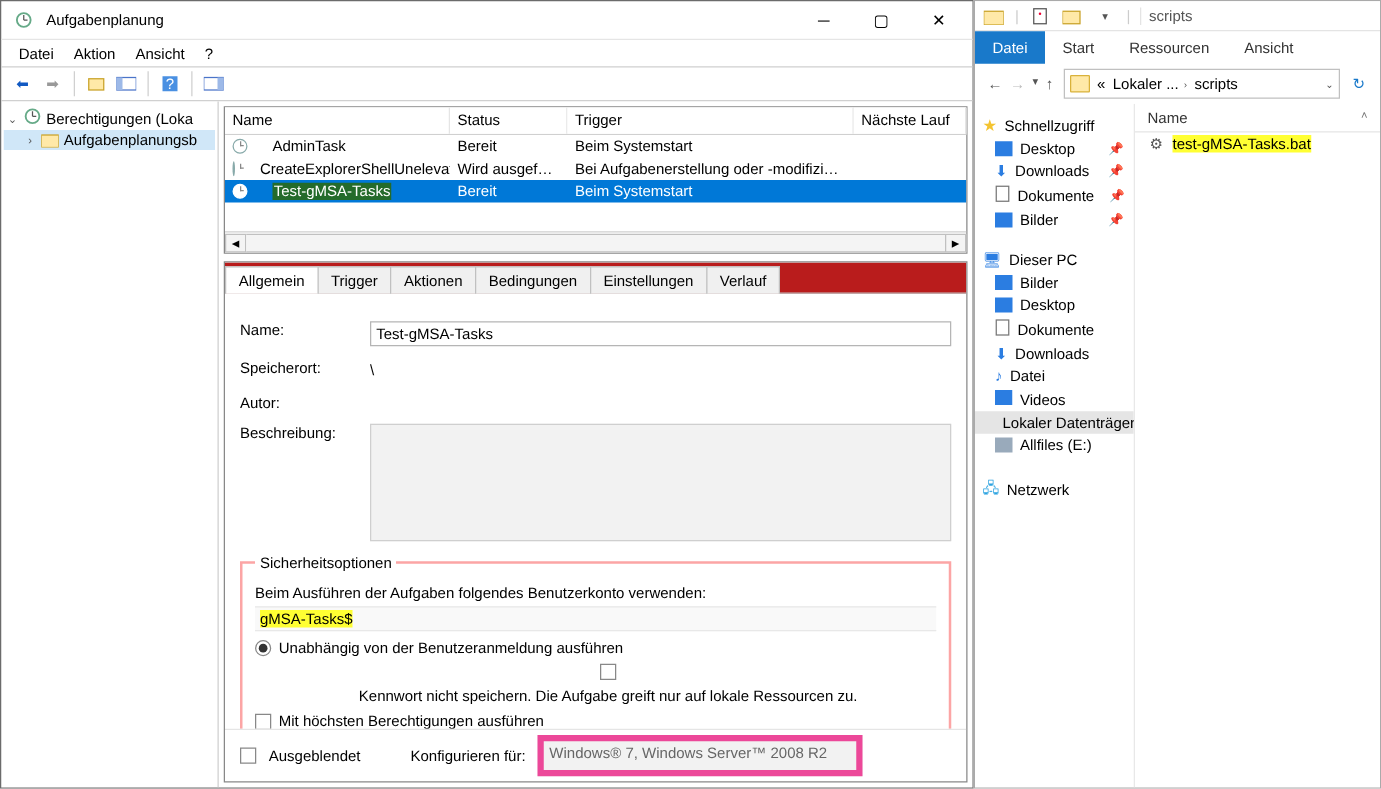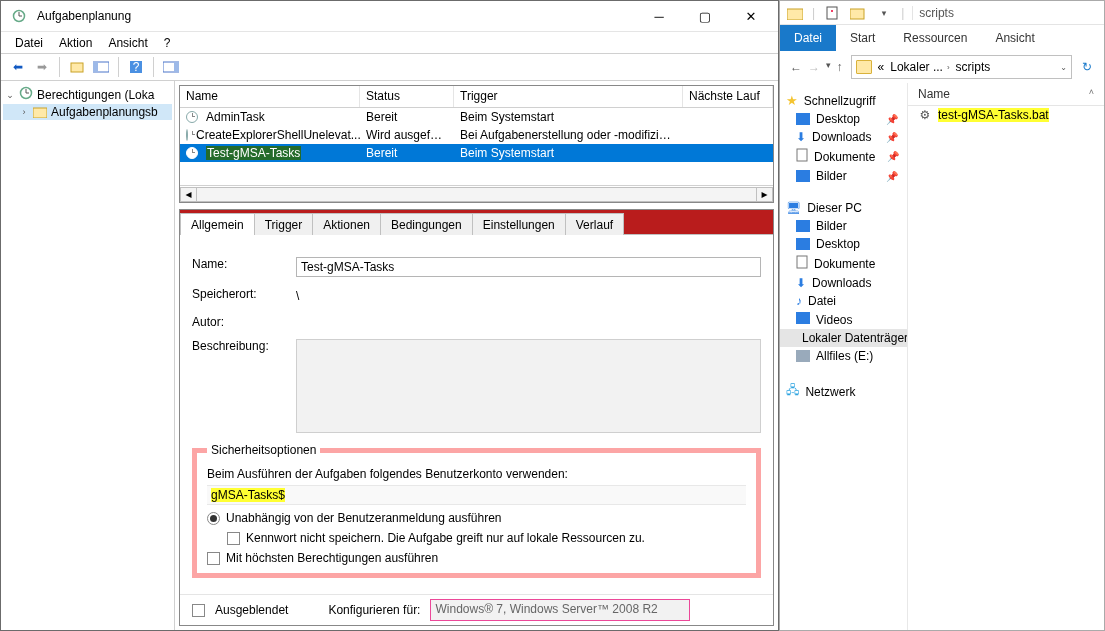--- a/index.html
+++ b/index.html
@@ -30,21 +30,21 @@
 .folder { width:14px; height:14px; display:inline-flex; align-items:center; justify-content:center;}
 
 .main-pane { flex:1; display:flex; flex-direction:column; overflow:hidden; padding:0 4px 4px 4px;}
 .task-list { border:1px solid #888; height:118px; display:flex; flex-direction:column; margin-top:4px;}
 .tl-header { display:flex; background:#fff; border-bottom:1px solid #d0d0d0; height:22px; }
 .tl-header .col { padding:3px 6px; border-right:1px solid #e5e5e5; text-align:left; background:#fff;}
 .col-name { width:180px;} .col-status{ width:94px;} .col-trigger{ flex:1;} .col-next{width:90px;}
 .tl-body { flex:1; overflow:hidden; }
 .tl-row { display:flex; height:18px; align-items:center;}
 .tl-row .cell{ padding:0 6px; overflow:hidden; text-overflow:ellipsis; white-space:nowrap;}
-.tl-row .cell-name{width:180px; display:flex; align-items:center; gap:8px;}
+.tl-row .cell-name{width:180px; display:flex; align-items:center; gap:20px;}
 .tl-row .cell-status{width:94px;} .tl-row .cell-trigger{flex:1;} .tl-row .cell-next{width:90px;}
 .tl-row.selected { background:#0078d7; color:#fff;}
 .tl-row.selected .hl-name { background:#246b2b; padding:0 1px;}
 .clock-icon { width:12px; height:12px; border:1px solid #8aa; border-radius:50%; position:relative; background:#fff;}
 .clock-icon::before{content:"";position:absolute;left:5px;top:1px;width:1px;height:4px;background:#888;}
 .clock-icon::after{content:"";position:absolute;left:5px;top:4px;width:3px;height:1px;background:#888;}
 .tl-scroll { height:17px; border-top:1px solid #d0d0d0; display:flex; align-items:center;}
 .tl-scroll .arrow{ width:17px; height:15px; border:1px solid #c0c0c0; display:flex; align-items:center; justify-content:center; background:#f4f4f4;}
 .tl-scroll .track{ flex:1; background:#f4f4f4; height:15px; border-top:1px solid #c0c0c0; border-bottom:1px solid #c0c0c0;}
 
@@ -53,32 +53,32 @@
 .tabs { display:flex; border-bottom:1px solid #c0c0c0; background:#b91c1c; padding-top:2px;}
 .tab { padding:4px 10px 3px; border:1px solid #c0c0c0; border-bottom:none; margin-right:-1px; background:#f0f0f0; position:relative; top:1px; cursor:default;}
 .tab.active { background:#fff; z-index:2;}
 .tab-body { padding:22px 12px 4px; display:flex; flex-direction:column; gap:10px; overflow:hidden; flex:1;}
 .form-row { display:flex; align-items:flex-start; gap:12px;}
 .form-label { width:92px; }
 .form-value { flex:1; background:#fff; border:1px solid #b5b5b5; padding:2px 4px; height:20px;}
 .form-static { flex:1; padding:2px 0;}
 .desc-box { flex:1; background:#f2f2f2; border:1px solid #cfcfcf; height:94px;}
 
-fieldset.sec-opts { border:5px solid #fca5a5; padding:10px 10px 8px;}
+fieldset.sec-opts { border:2px solid #fca5a5; padding:10px 10px 8px;}
 fieldset.sec-opts legend { padding:0 4px;}
 .sec-account { background:#f9f9f9; border-top:1px solid #e8e8e8; border-bottom:1px solid #e8e8e8; padding:2px 4px;}
 .sec-account .hl{ background:#ffff33;}
 .opt-row { display:flex; align-items:center; gap:6px; margin-top:6px;}
 .radio,.chk { width:13px; height:13px; border:1px solid #888; background:#fff; display:inline-flex; align-items:center; justify-content:center;}
 .radio { border-radius:50%;}
 .radio.checked::after{content:"";width:7px;height:7px;border-radius:50%;background:#333;}
-.indent { margin-left:20px;}
+.indent { margin-left:20px;flex-direction:column;}
 
 .footer-row { border-top:1px solid #e5e5e5; padding:4px 12px; display:flex; align-items:center; gap:10px;}
-.select-dis { flex:1; max-width:260px; background:#f2f2f2; border:1px solid #ec4899; height:22px; padding:2px 4px; color:#666;}
+.select-dis { flex:1; max-width:260px; background:#f2f2f2; border:5px solid #ec4899; height:33px; padding:2px 4px; color:#666;}
 
 
 .ribbon-strip { height:24px; background:#fff; border-bottom:1px solid #e4e4e4; display:flex; align-items:center; padding:0 6px; gap:8px;}
 .ribbon-strip .ico { width:18px; height:18px; display:inline-flex; align-items:center; justify-content:center;}
 .ribbon-strip .folder-title{ color:#555; padding-left:6px; border-left:1px solid #e4e4e4;}
 .ribbon-tabs { display:flex; align-items:stretch; height:26px;}
 .rtab { padding:6px 14px; font-size:12px; color:#333;}
 .rtab.active { background:#1979ca; color:#fff;}
 .addrbar { display:flex; align-items:center; height:32px; gap:4px; padding:4px 6px;}
 .nav-arrows { display:flex; gap:6px; color:#555; padding:0 4px;}

